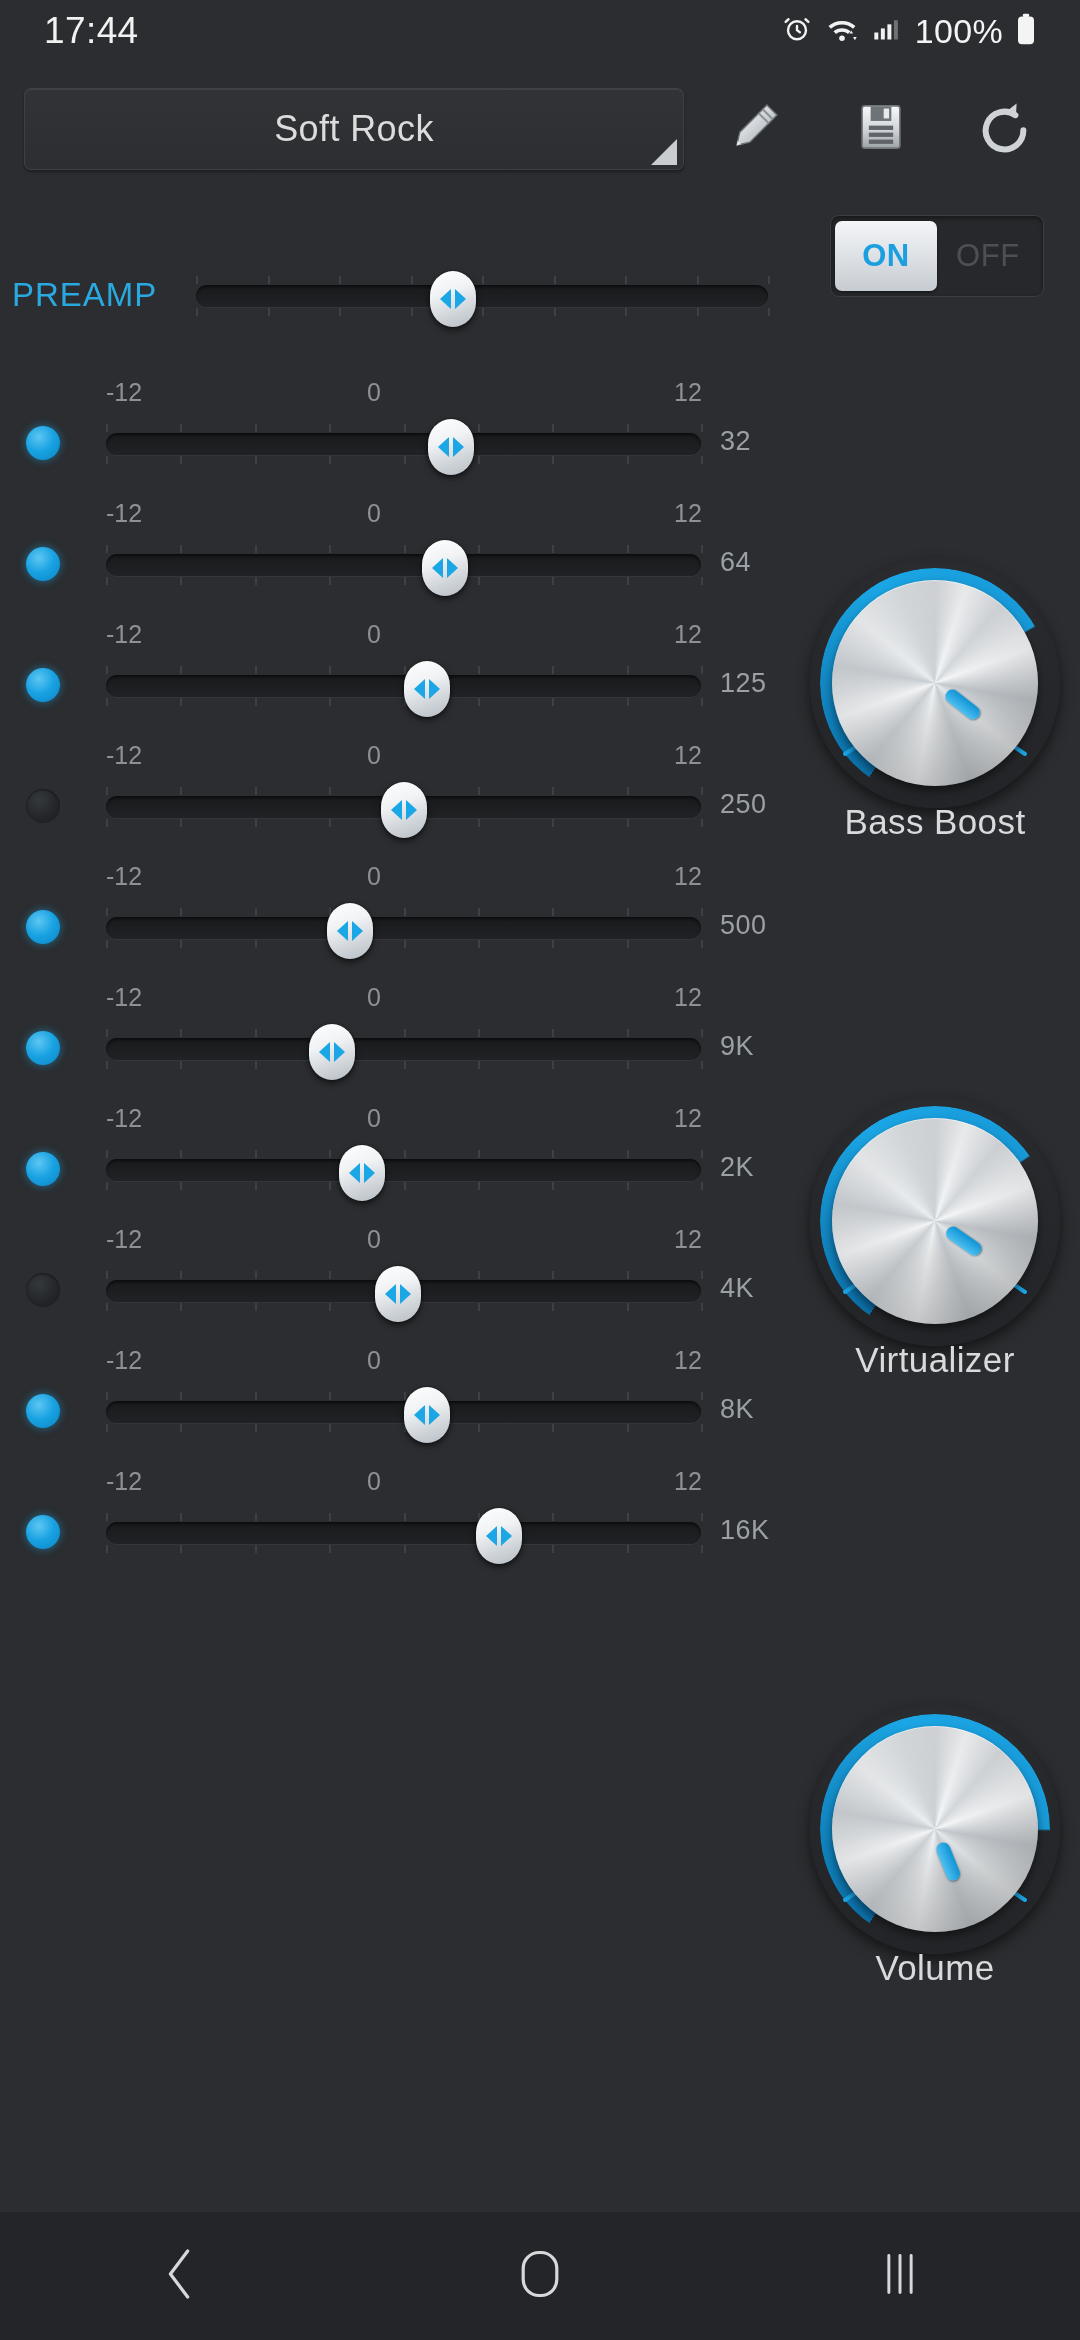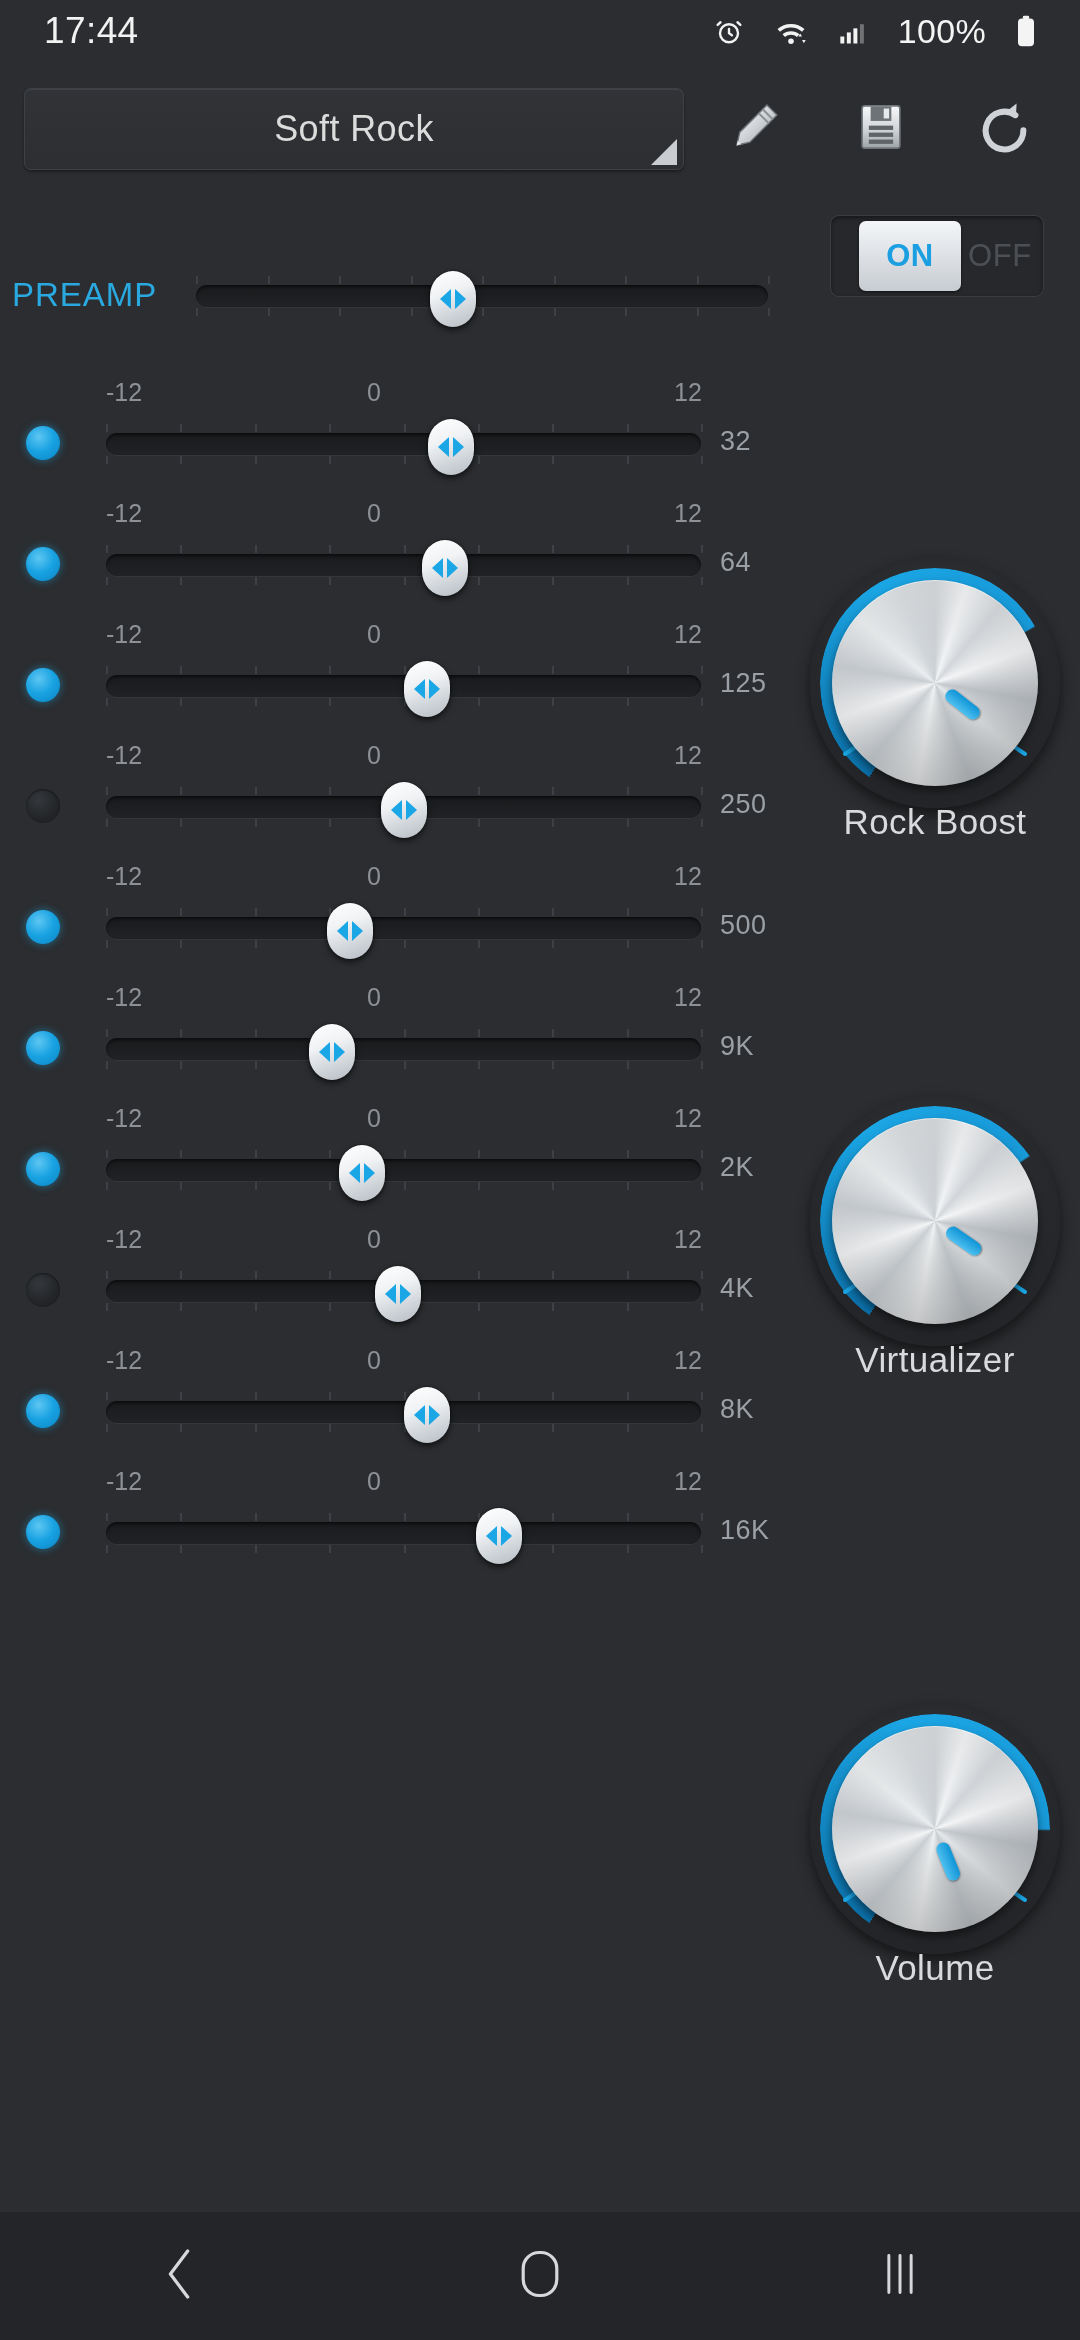--- a/index.html
+++ b/index.html
@@ -10,21 +10,21 @@
     color:#e6e6e6;
     position:relative;
   }
   
   #statusbar{
     position:absolute;left:0;top:0;width:1080px;height:62px;
     display:flex;align-items:center;justify-content:space-between;
     padding:0 44px;box-sizing:border-box;
   }
   #clock{font-size:37px;letter-spacing:.4px;color:#f2f2f2;font-weight:400;}
-  #status-icons{display:flex;align-items:flex-end;gap:30px;}
+  #status-icons{display:flex;align-items:center;gap:13px;}
   #status-icons .si{display:block;}
   #battery-pct{font-size:34px;color:#f4f4f4;letter-spacing:.3px;margin-left:2px;}
 
   
   #topbar{
     position:absolute;left:0;top:88px;width:1080px;height:84px;
   }
   #preset-spinner{
     position:absolute;left:24px;top:0;width:660px;height:82px;
     background:linear-gradient(#313336,#2c2e31);
@@ -59,21 +59,21 @@
     position:absolute;left:830px;top:215px;width:214px;height:82px;
     background:#26282b;border:1px solid #3a3d41;border-radius:9px;
     box-shadow:0 2px 4px rgba(0,0,0,.45) inset;
     display:flex;align-items:center;box-sizing:border-box;padding:4px;
   }
   #btn-on{
     width:102px;height:70px;border-radius:7px;
     background:linear-gradient(#f4f6f8,#c7ccd2);
     box-shadow:0 1px 3px rgba(0,0,0,.6);
     display:flex;align-items:center;justify-content:center;
-    font-size:31px;color:#1b9fe0;font-weight:600;letter-spacing:.6px;margin-left:24px;
+    font-size:31px;color:#1b9fe0;font-weight:600;letter-spacing:.6px;
   }
   #btn-off{
     flex:1;height:70px;display:flex;align-items:center;justify-content:center;
     font-size:31px;color:#4c5055;letter-spacing:.6px;
   }
 
   
   #bands{position:absolute;left:0;top:370px;width:790px;}
   .band{position:relative;height:121px;}
   .scale{position:absolute;left:84px;top:8px;width:620px;height:34px;}
@@ -700,21 +700,21 @@
         <div class="arc" style="background:conic-gradient(from 215deg,#0b6fa8 0deg,#1ba6e5 113deg,#1899d8 205deg,rgba(0,0,0,0) 206deg);-webkit-mask:radial-gradient(circle, transparent 0 101px, #000 101px);mask:radial-gradient(circle, transparent 0 101px, #000 101px);"></div>
         <svg width="250" height="250" viewBox="0 0 250 250" style="position:absolute;left:-22px;top:-22px">
           <path d="M35 196 L56 182" stroke="#1ba6e5" stroke-width="4" stroke-linecap="round"></path>
           <path d="M215 196 L194 182" stroke="#1ba6e5" stroke-width="4" stroke-linecap="round"></path>
         </svg>
         <div class="face"></div>
         <div class="pointer" style="transform:rotate(-52deg)">
           <i></i>
         </div>
       </div>
-      <div class="knob-label" style="top:222px">Rock Boost</div>
+      <div class="knob-label" style="top:222px">Bass Boost</div>
     </div>
     <div class="knob-wrap" style="top: 1118px;">
       <div class="knob">
         <div class="bezel"></div>
         <div class="arc" style="background:conic-gradient(from 215deg,#0b6fa8 0deg,#1ba6e5 110deg,#1899d8 200deg,rgba(0,0,0,0) 201deg);-webkit-mask:radial-gradient(circle, transparent 0 101px, #000 101px);mask:radial-gradient(circle, transparent 0 101px, #000 101px);"></div>
         <svg width="250" height="250" viewBox="0 0 250 250" style="position:absolute;left:-22px;top:-22px">
           <path d="M35 196 L56 182" stroke="#1ba6e5" stroke-width="4" stroke-linecap="round"></path>
           <path d="M215 196 L194 182" stroke="#1ba6e5" stroke-width="4" stroke-linecap="round"></path>
         </svg>
         <div class="face"></div>

